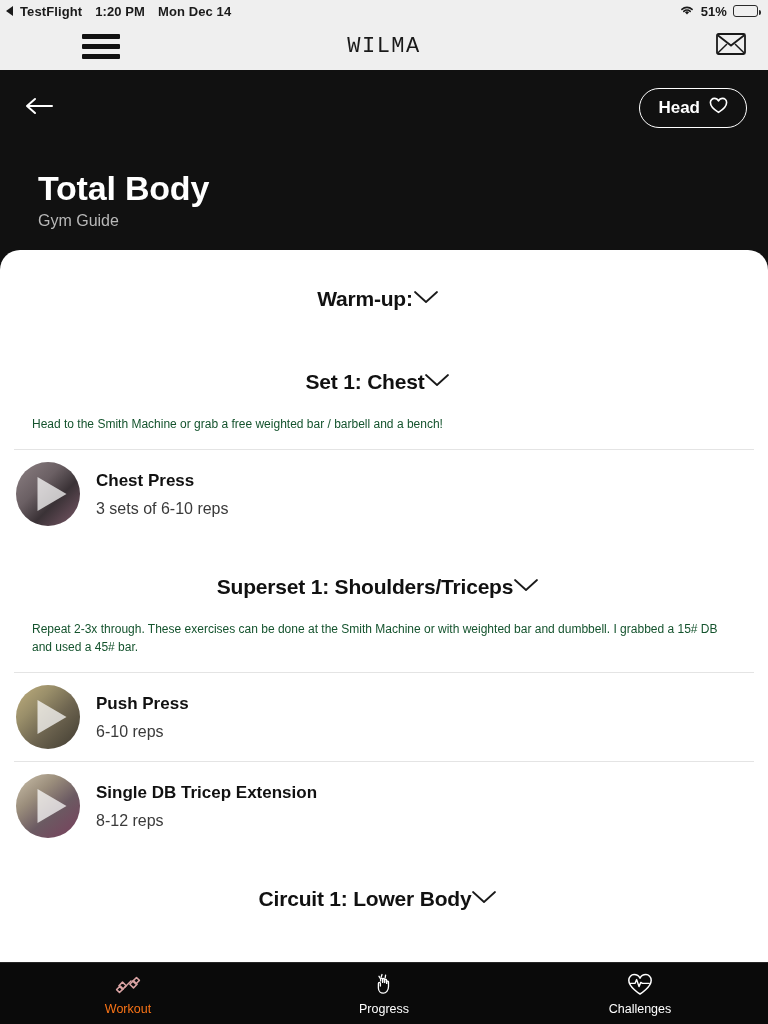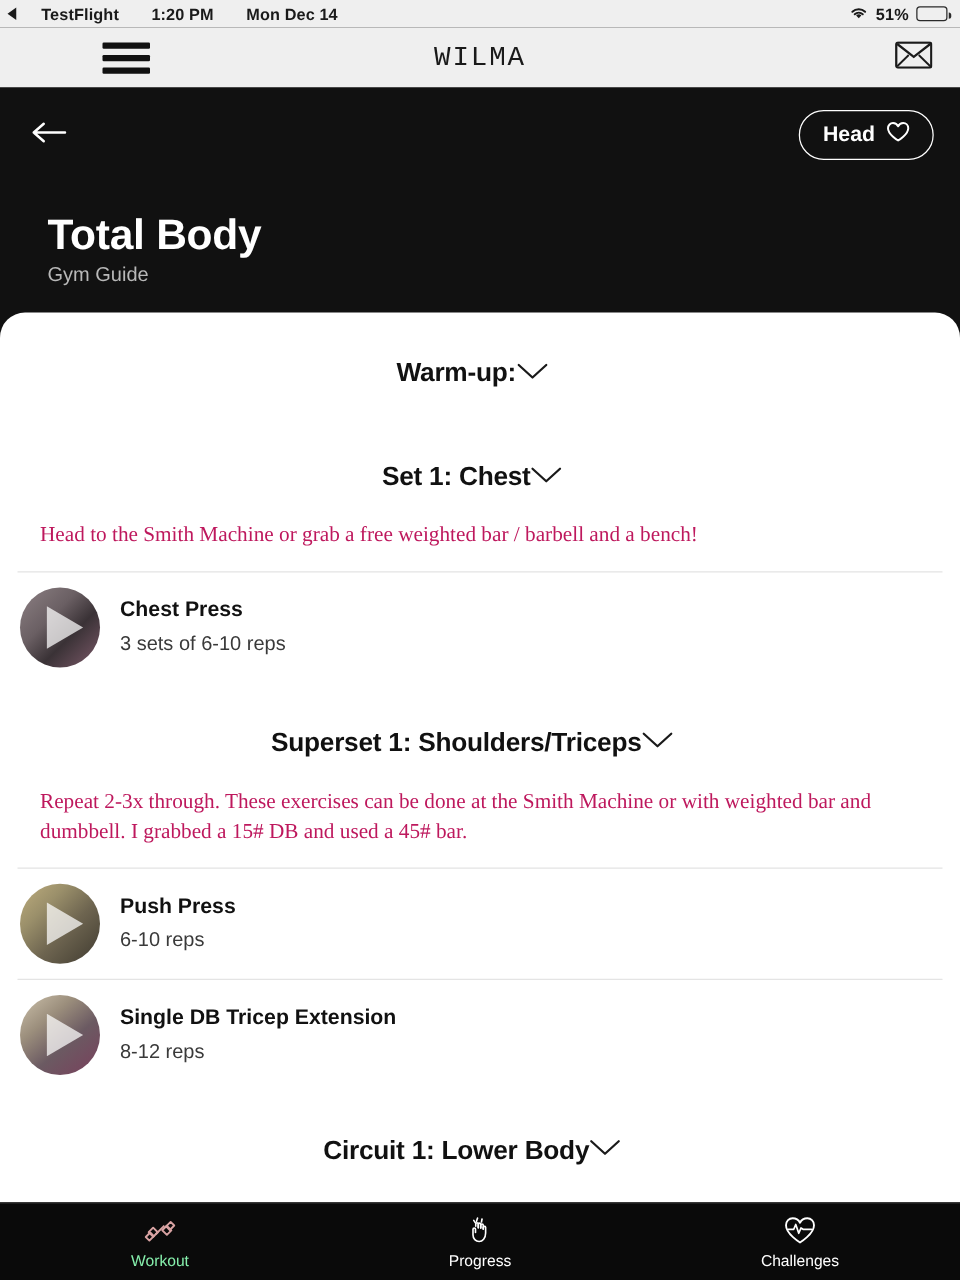--- a/index.html
+++ b/index.html
@@ -11,21 +11,21 @@
   }
   .screen { position: relative; width: 768px; height: 1024px; background: #111111; overflow: hidden; }
 
   
   .statusbar {
     height: 22px; background: #efefef; color: #1a1a1a;
     display: flex; align-items: center; justify-content: space-between;
     padding: 0 10px 0 6px; font-size: 13px; font-weight: 600;
     letter-spacing: .1px;
   }
-  .sb-left { display: flex; align-items: center; gap: 26px; }
+  .sb-left { display: flex; align-items: center; gap: 13px; }
   .sb-back-tri {
     width: 0; height: 0; border-top: 5px solid transparent;
     border-bottom: 5px solid transparent; border-right: 7px solid #1a1a1a;
     margin-right: -6px;
   }
   .sb-right { display: flex; align-items: center; gap: 6px; }
   .batt {
     width: 25px; height: 12px; border: 1.5px solid #2a2a2a; border-radius: 3px;
     position: relative; padding: 1.5px;
   }
@@ -80,23 +80,22 @@
   }
 
   .section-head {
     display: flex; align-items: center; justify-content: center;
     cursor: pointer; padding: 26px 0 22px 0; margin-top: 11px;
   }
   .section-head h2 { font-size: 21px; font-weight: 700; color: #111; letter-spacing: -.2px; }
   .section-head .chev { margin-right: 12px; }
 
   .section-desc {
-    font-size: 17px; color: #be185d; line-height: 1.45;
+    font-size: 12px; color: #14532d; line-height: 1.45;
     padding: 0 16px 16px 18px;
-    font-family: Liberation Serif, serif;
   }
   .divider { height: 1px; background: #e4e4e4; }
 
   .ex-row { display: flex; align-items: center; gap: 16px; padding: 12px 0 12px 2px; cursor: pointer; }
   .thumb {
     width: 64px; height: 64px; border-radius: 50%; position: relative;
     overflow: hidden; flex: 0 0 64px;
   }
   .thumb .play {
     position: absolute; left: 50%; top: 50%; transform: translate(-50%,-50%);
@@ -109,21 +108,21 @@
 
   
   .tabbar {
     position: absolute; left: 0; right: 0; bottom: 0; height: 62px;
     background: #0a0a0a; display: flex; align-items: center;
     border-top: 1px solid #262626;
   }
   .tab { flex: 1; text-align: center; cursor: pointer; color: #ffffff; }
   .tab .tab-ico { height: 26px; display: flex; align-items: center; justify-content: center; }
   .tab .tab-lbl { font-size: 12.5px; margin-top: 4px; }
-  .tab.active { color: #86efac; }
+  .tab.active { color: #f97316; }
 </style>
 </head>
 <body>
 
 <div class="screen">
 
   <div class="statusbar">
     <div class="sb-left">
       <span class="sb-back-tri"></span>
       <span>TestFlight</span>

